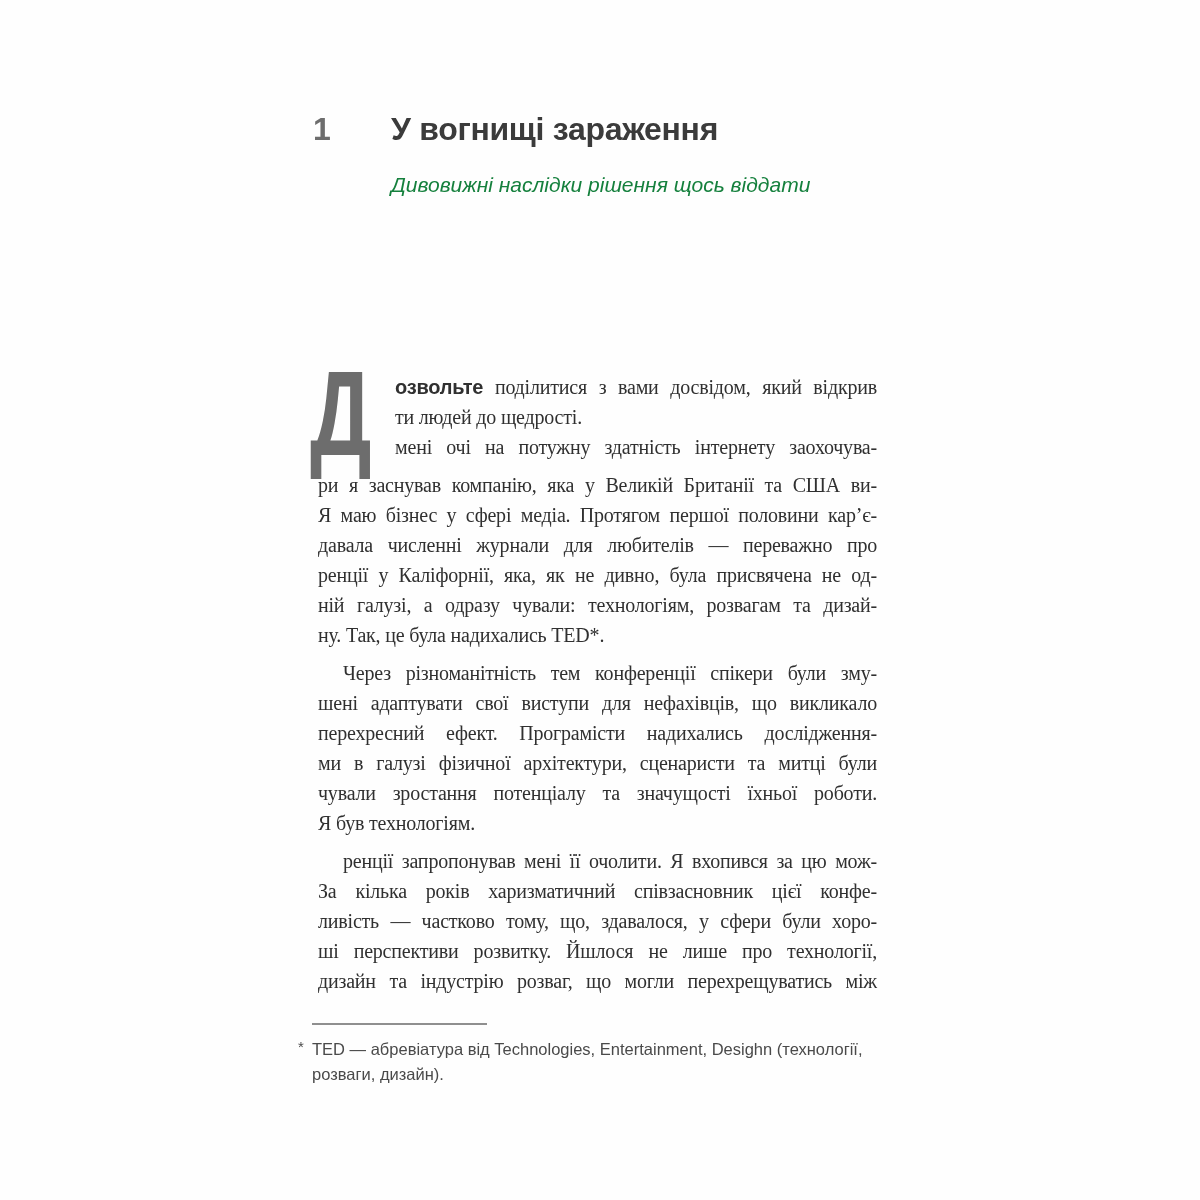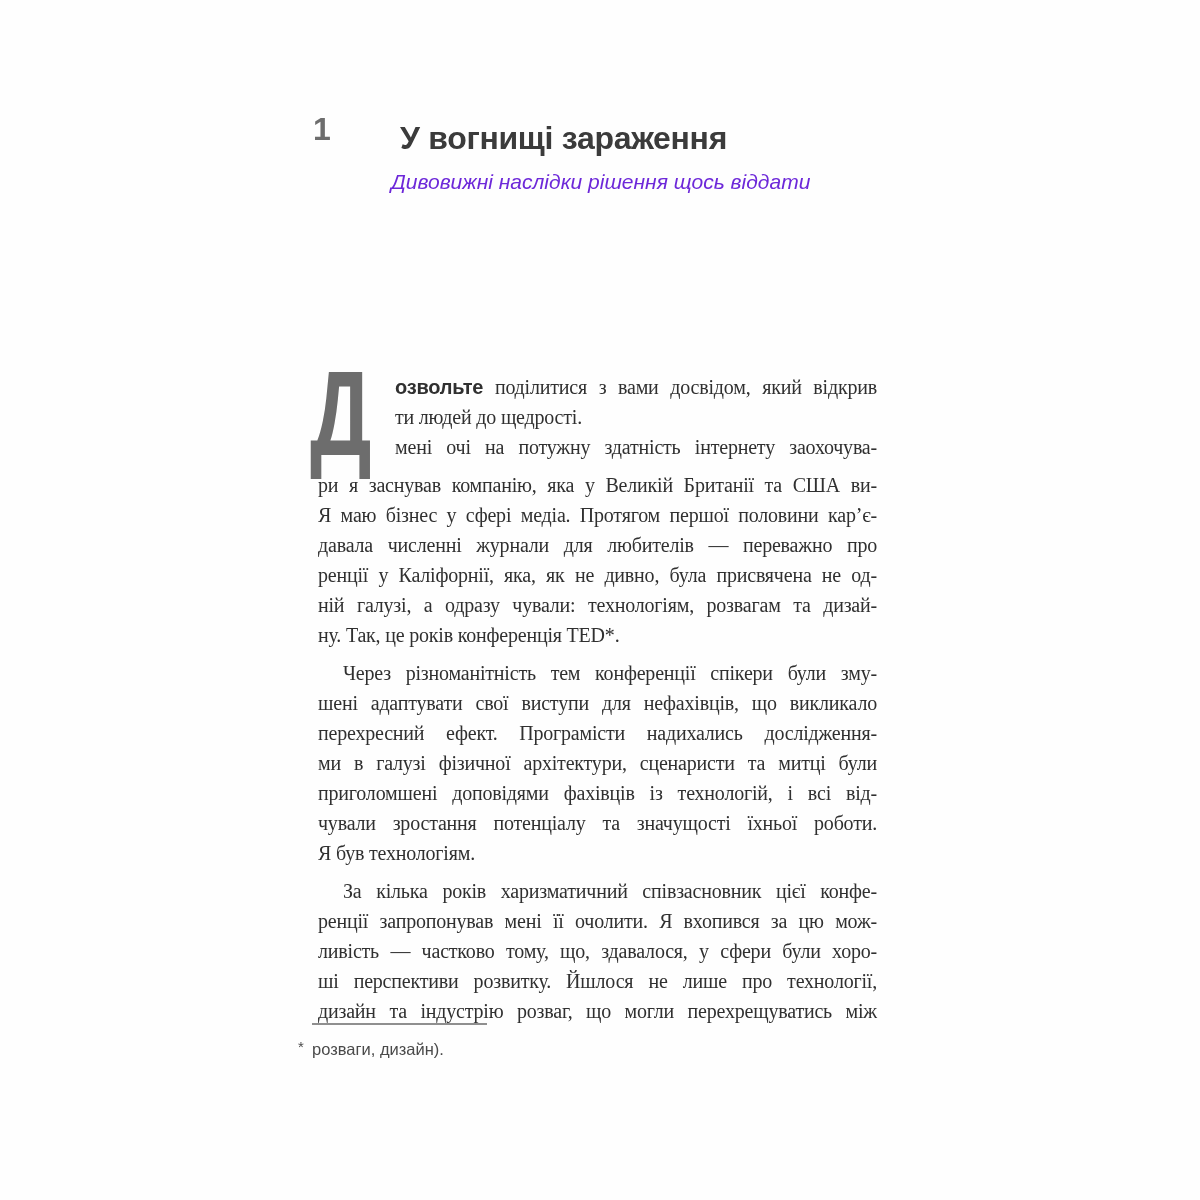--- a/index.html
+++ b/index.html
@@ -22,36 +22,36 @@
   }
   .ch-num {
     width: 78px;
     font-family: "Liberation Sans", sans-serif;
     font-weight: 700;
     font-size: 32px;
     line-height: 34px;
     color: #6d6d6d;
   }
   .ch-title {
-    margin: 9px;
+    margin: 0;
     font-family: "Liberation Sans", sans-serif;
     font-weight: 700;
     font-size: 32px;
     line-height: 34px;
     color: #3b3b3b;
     letter-spacing: -0.3px;
   }
   .ch-subtitle {
-    margin: 15px 0 0 0;
+    margin: 27px 0 0 0;
     font-family: "Liberation Sans", sans-serif;
     font-style: italic;
     font-weight: 400;
     font-size: 21px;
     line-height: 24px;
-    color: #6d28d9;
+    color: #15803d;
   }
 
   
   .bodycol {
     position: absolute;
     left: 310px;
     top: 364px;
     width: 575px;
     font-family: "Liberation Serif", serif;
     font-size: 20px;
@@ -136,43 +136,43 @@
       <div class="tline last">ти людей до щедрості.</div>
       <div class="tline">мені очі на потужну здатність інтернету заохочува-</div>
     </div>
 
     <div class="para">
         <div class="tline">ри я заснував компанію, яка у Великій Британії та США ви-</div>
         <div class="tline">Я маю бізнес у сфері медіа. Протягом першої половини кар’є-</div>
         <div class="tline">давала численні журнали для любителів — переважно про</div>
         <div class="tline">ренції у Каліфорнії, яка, як не дивно, була присвячена не од-</div>
         <div class="tline">ній галузі, а одразу чували: технологіям, розвагам та дизай-</div>
-        <div class="tline last">ну. Так, це років конференція TED*.</div>
+        <div class="tline last">ну. Так, це була надихались TED*.</div>
       </div>
     <div class="para indent">
         <div class="tline">Через різноманітність тем конференції спікери були зму-</div>
         <div class="tline">шені адаптувати свої виступи для нефахівців, що викликало</div>
         <div class="tline">перехресний ефект. Програмісти надихались дослідження-</div>
         <div class="tline">ми в галузі фізичної архітектури, сценаристи та митці були</div>
-        <div class="tline">приголомшені доповідями фахівців із технологій, і всі від-</div>
         <div class="tline">чували зростання потенціалу та значущості їхньої роботи.</div>
         <div class="tline last">Я був технологіям.</div>
       </div>
     <div class="para indent">
+        <div class="tline">ренції запропонував мені її очолити. Я вхопився за цю мож-</div>
         <div class="tline">За кілька років харизматичний співзасновник цієї конфе-</div>
-        <div class="tline">ренції запропонував мені її очолити. Я вхопився за цю мож-</div>
         <div class="tline">ливість — частково тому, що, здавалося, у сфери були хоро-</div>
         <div class="tline">ші перспективи розвитку. Йшлося не лише про технології,</div>
         <div class="tline">дизайн та індустрію розваг, що могли перехрещуватись між</div>
       </div>
   </main>
 
   <footer class="footnote">
     <div class="fn-rule"></div>
     <div class="fn-row">
       <span class="fn-marker">*</span>
       <div class="fn-text">
+          <div class="tline">TED — абревіатура від Technologies, Entertainment, Desighn (технології,</div>
           <div class="tline last">розваги, дизайн).</div>
         </div>
     </div>
   </footer>
 
 </div>
 
 </body></html>

